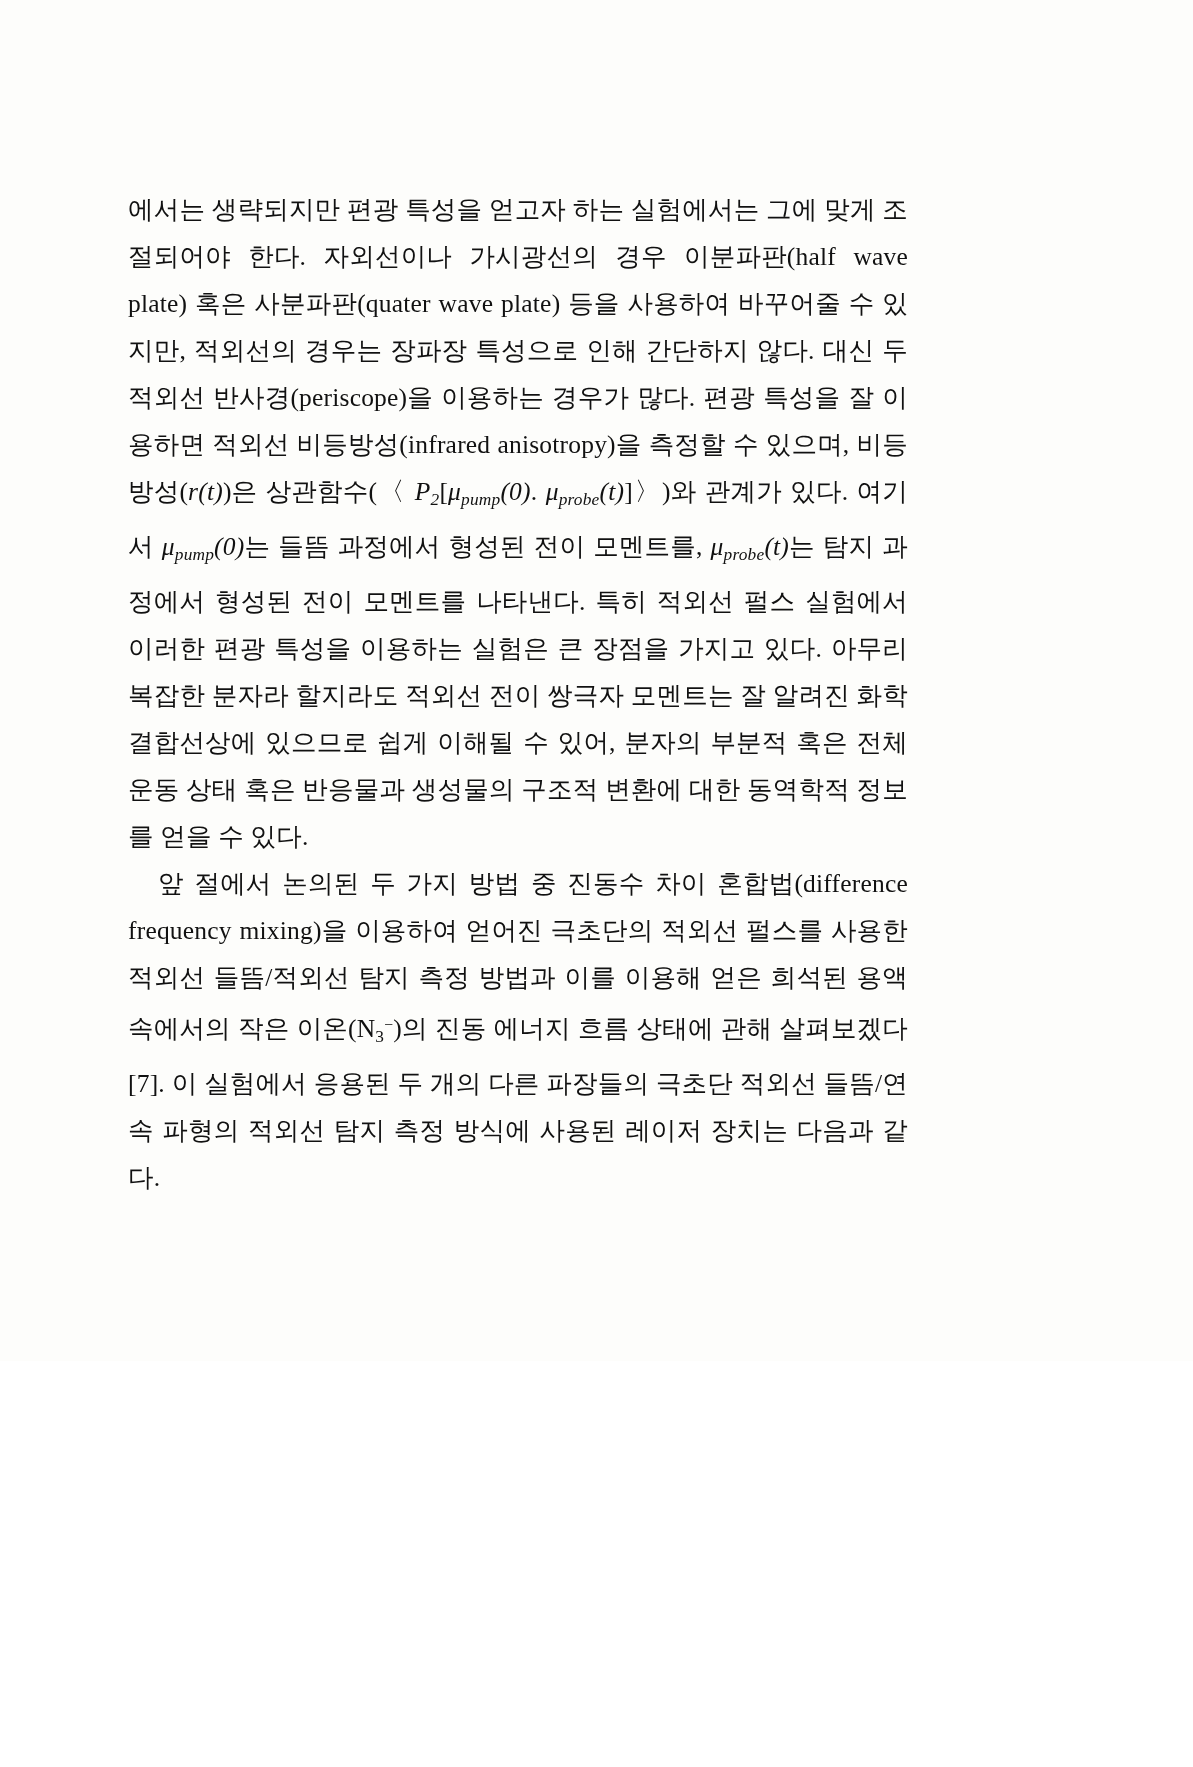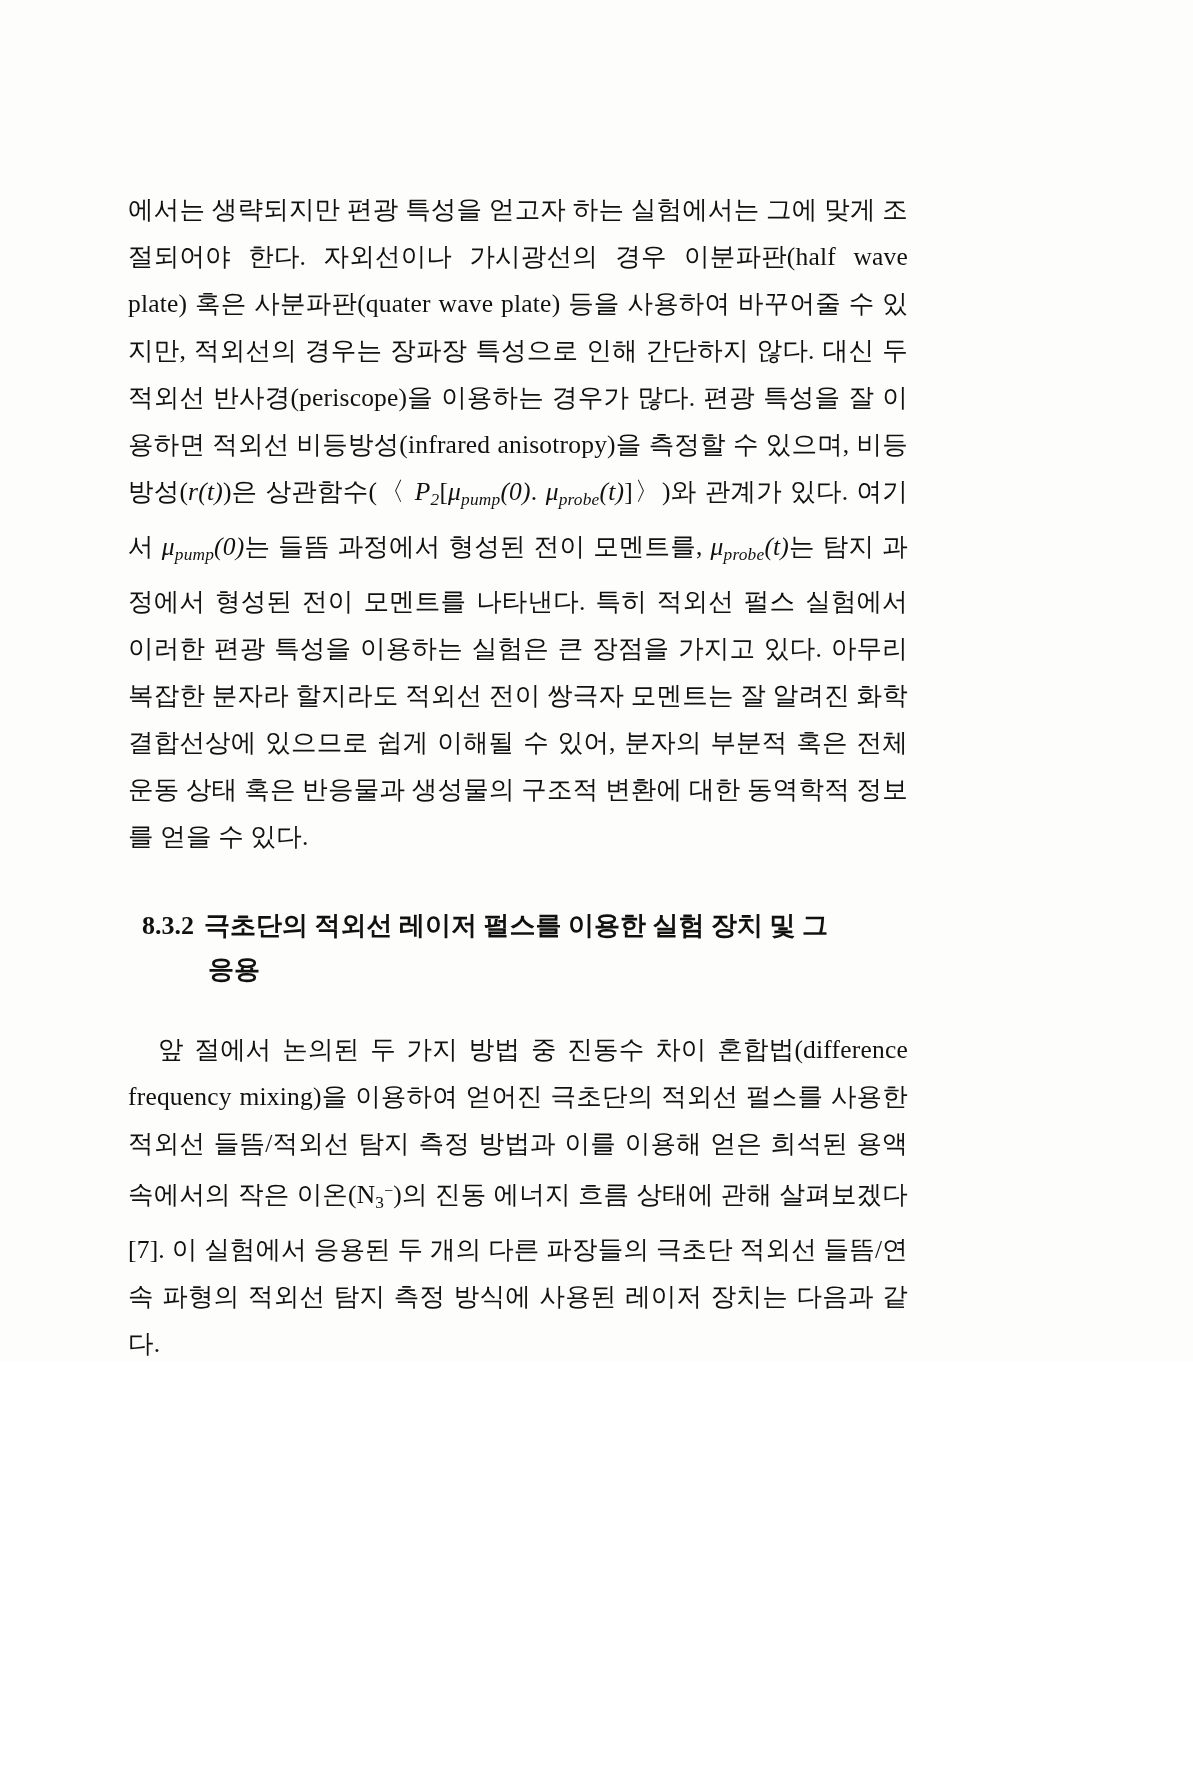--- a/index.html
+++ b/index.html
@@ -82,21 +82,20 @@
 </style>
 </head>
 <body>
 
 <div class="page">
 
   <div class="content">
 
     <p class="body-par"><span>에서는 생략되지만 편광 특성을 얻고자 하는 실험에서는 그에 맞게 조절되어야 한다. 자외선이나 가시광선의 경우 이분파판(half wave plate) 혹은 사분파판(quater wave plate) 등을 사용하여 바꾸어줄 수 있지만, 적외선의 경우는 장파장 특성으로 인해 간단하지 않다. 대신 두 적외선 반사경(periscope)을 이용하는 경우가 많다. 편광 특성을 잘 이용하면 적외선 비등방성(infrared anisotropy)을 측정할 수 있으며, 비등방성(</span><span class="latin ital">r</span><span class="latin ital">(t)</span><span>)은 상관함수(〈 </span><span class="latin ital">P</span><span class="sub">2</span><span class="latin">[</span><span class="mu">μ</span><span class="sub">pump</span><span class="latin ital">(0)</span><span class="latin">.</span>&nbsp;<span class="mu">μ</span><span class="sub">probe</span><span class="latin ital">(t)</span><span class="latin">]</span><span>〉)와 관계가 있다. 여기서 </span><span class="mu">μ</span><span class="sub">pump</span><span class="latin ital">(0)</span><span>는 들뜸 과정에서 형성된 전이 모멘트를, </span><span class="mu">μ</span><span class="sub">probe</span><span class="latin ital">(t)</span><span>는 탐지 과정에서 형성된 전이 모멘트를 나타낸다. 특히 적외선 펄스 실험에서 이러한 편광 특성을 이용하는 실험은 큰 장점을 가지고 있다. 아무리 복잡한 분자라 할지라도 적외선 전이 쌍극자 모멘트는 잘 알려진 화학결합선상에 있으므로 쉽게 이해될 수 있어, 분자의 부분적 혹은 전체 운동 상태 혹은 반응물과 생성물의 구조적 변환에 대한 동역학적 정보를 얻을 수 있다.</span></p>
 
-    <h2 class="sec-heading"><span class="num latin">8.3.2</span><span>극초단의 적외선 레이저 펄스를 이용한 실험 장치 및 그</span><span class="line2">응용</span></h2>
 
     <p class="body-par indent"><span>앞 절에서 논의된 두 가지 방법 중 진동수 차이 혼합법(difference frequency mixing)을 이용하여 얻어진 극초단의 적외선 펄스를 사용한 적외선 들뜸/적외선 탐지 측정 방법과 이를 이용해 얻은 희석된 용액 속에서의 작은 이온(N</span><span class="sub" style="font-style:normal">3</span><span class="sup">−</span><span>)의 진동 에너지 흐름 상태에 관해 살펴보겠다[7]. 이 실험에서 응용된 두 개의 다른 파장들의 극초단 적외선 들뜸/연속 파형의 적외선 탐지 측정 방식에 사용된 레이저 장치는 다음과 같다.</span></p>
 
 
   </div>
 
   <div class="footer">
     <span>제 8 장 극초단의 중적외선 레이저 펄스를 이용한 분자 진동 분광학</span><span class="pageno">229</span>
   </div>
 

